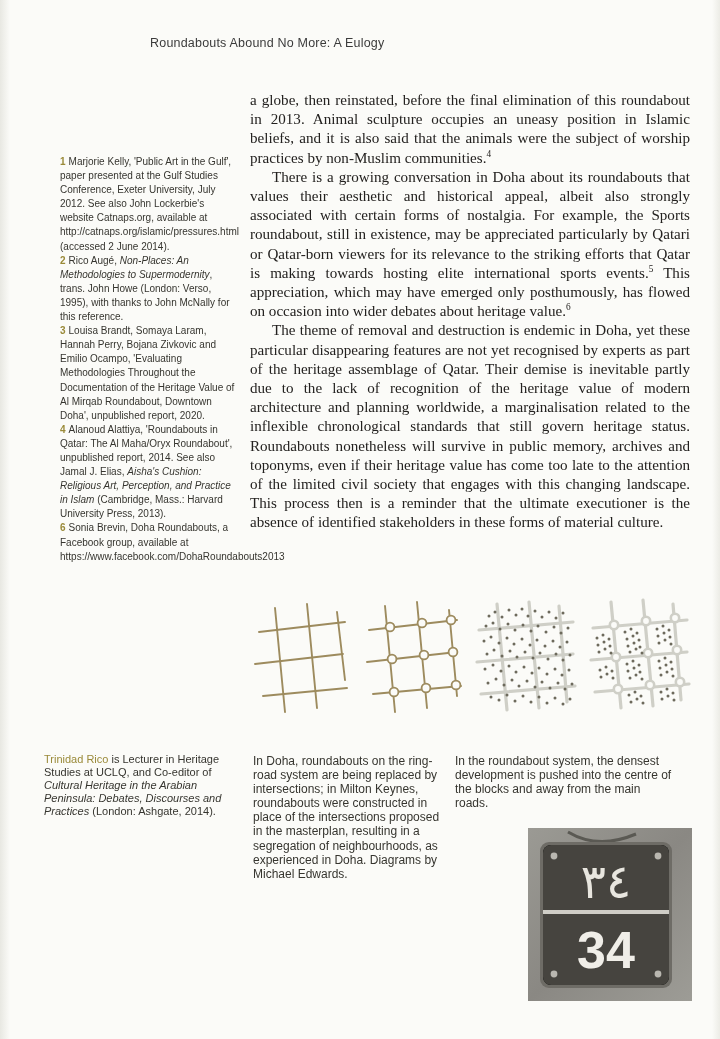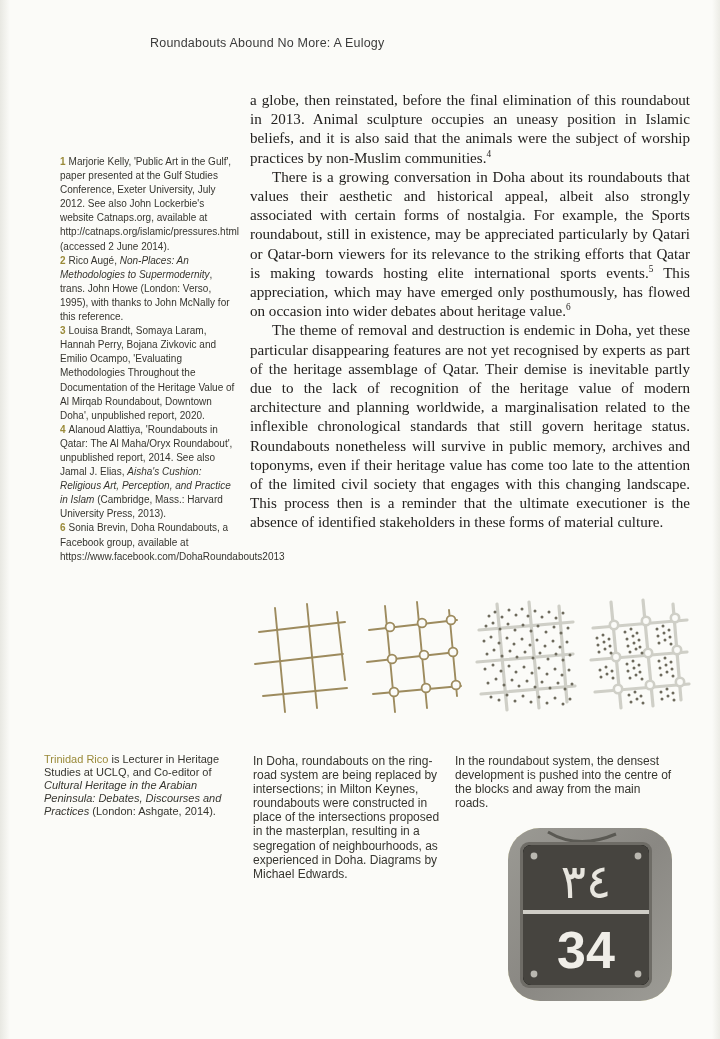--- a/index.html
+++ b/index.html
@@ -117,27 +117,26 @@
   .fig {
     position: absolute;
     top: 0;
     height: 118px;
   }
   .fig svg { display: block; }
 
   
   .photo {
     position: absolute;
-    left: 508px;
+    left: 528px;
     top: 828px;
     width: 164px;
     height: 173px;
     background: #fef9c3;
     overflow: hidden;
-    border-radius: 32px;
   }
   .photo svg { display: block; }
 </style>
 </head>
 <body>
 
 <div class="page">
 
   <div class="running-head">Roundabouts Abound No More: A Eulogy</div>
 

